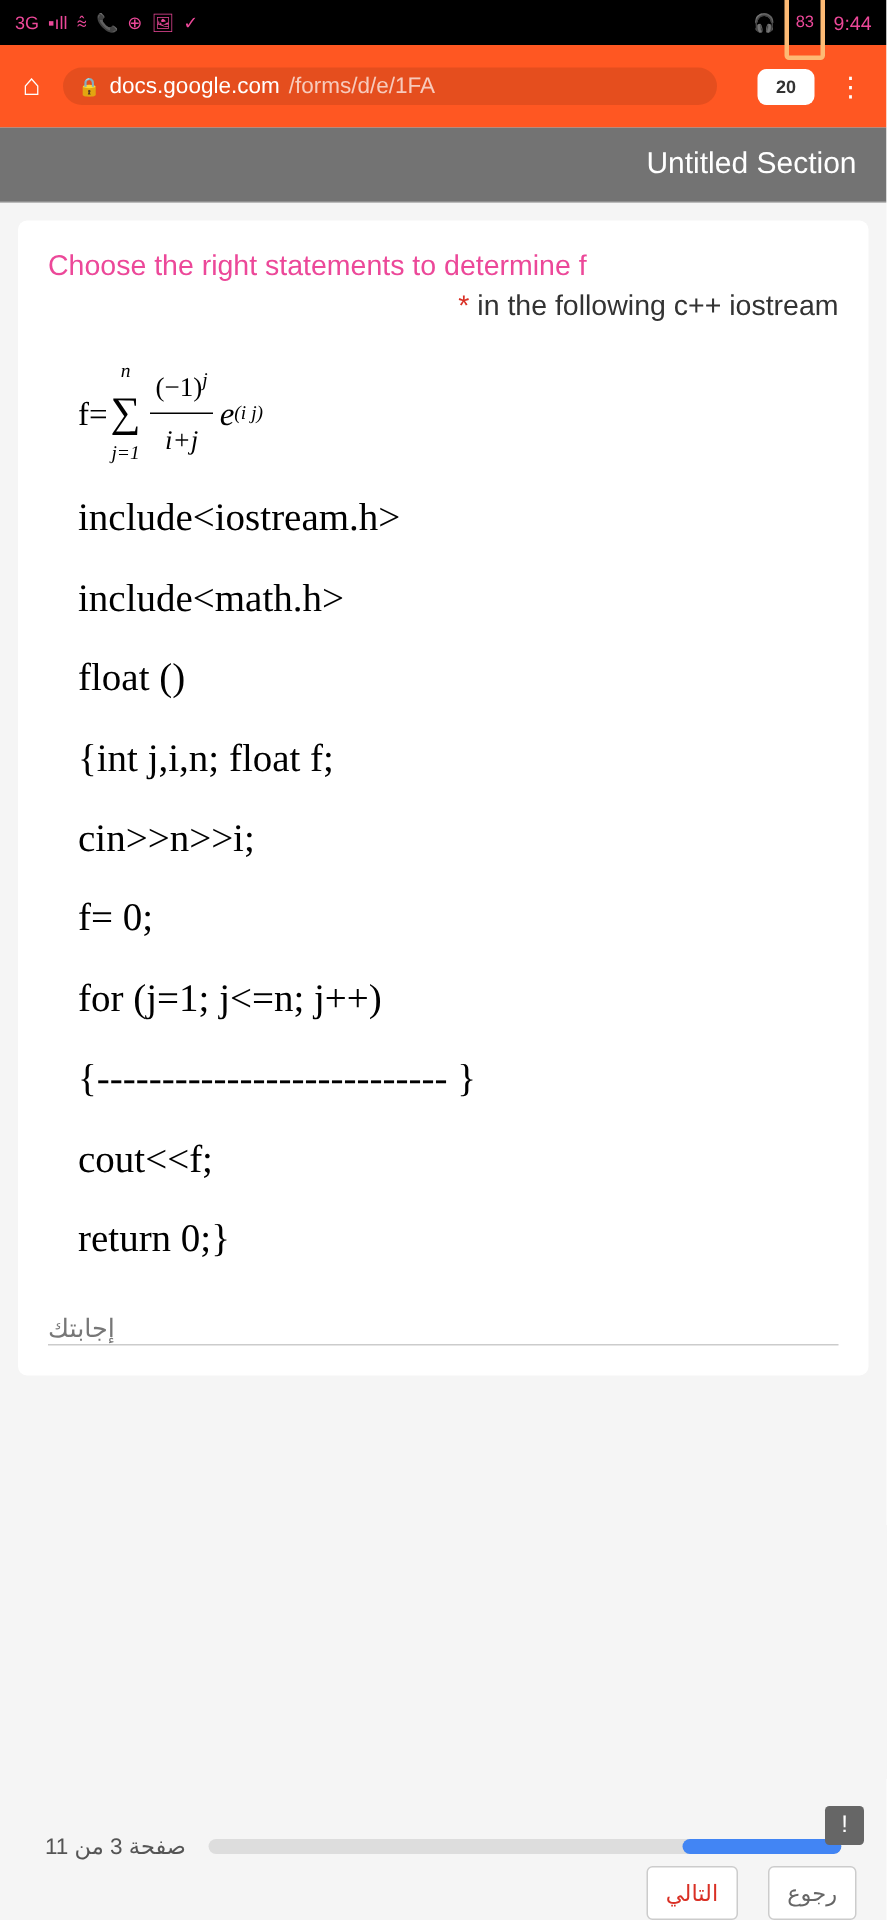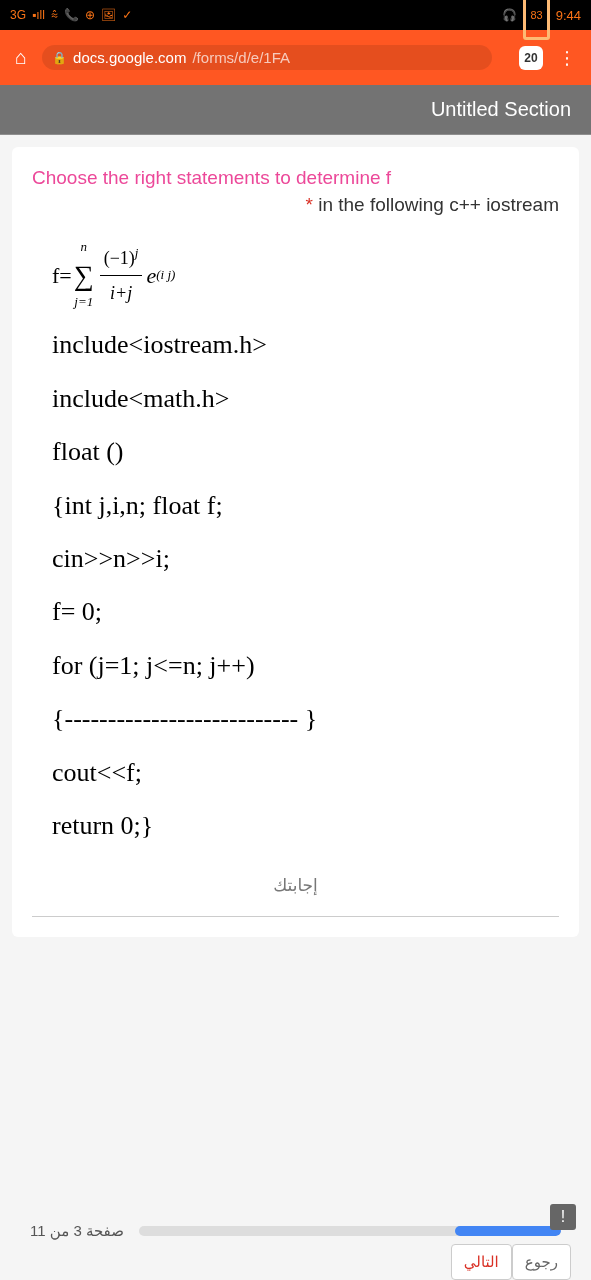--- a/index.html
+++ b/index.html
@@ -8,21 +8,21 @@
       height: 1280px;
       font-family: Arial, sans-serif;
       background: #f5f5f5;
       overflow: hidden;
       position: relative;
     }
     
     .status-bar {
       height: 30px;
       background: #000;
-      color: #f97316;
+      color: #ec4899;
       display: flex;
       justify-content: space-between;
       align-items: center;
       padding: 0 10px;
       font-size: 13px;
     }
     .status-left { display: flex; gap: 6px; align-items: center; }
     .status-right { display: flex; gap: 6px; align-items: center; }
     .status-icon { font-size: 12px; }
     
@@ -47,21 +47,21 @@
       flex: 1;
       gap: 6px;
     }
     .lock-icon { color: #fff; font-size: 12px; }
     .url-text { color: #fff; font-size: 15px; }
     .url-path { color: rgba(255,255,255,0.7); }
     .tab-count {
       background: #fff;
       color: #333;
       border-radius: 6px;
-      width: 24px;
+      width: 38px;
       height: 24px;
       display: flex;
       align-items: center;
       justify-content: center;
       font-size: 12px;
       font-weight: bold;
       margin-left: 12px;
     }
     .menu-dots { color: #fff; font-size: 18px; }
     
@@ -147,26 +147,26 @@
     }
     .frac-top {
       border-bottom: 1px solid #000;
       padding: 0 4px;
     }
     .frac-bot { padding: 0 4px; }
     .italic { font-style: italic; }
     .sup { font-size: 13px; vertical-align: super; font-style: italic; }
     
     .answer-label {
-      text-align: center;
+      text-align: left;
       color: #777;
       font-size: 17px;
       margin-top: 25px;
       border-bottom: 1px solid #ccc;
-      padding-bottom: 20px;
+      padding-bottom: 0;
     }
     
     .bottom-bar {
       position: absolute;
       bottom: 40px;
       left: 0;
       right: 0;
       display: flex;
       align-items: center;
       padding: 0 30px;
@@ -191,20 +191,21 @@
       height: 100%;
       background: #4285f4;
       border-radius: 5px;
     }
     
     .nav-buttons {
       position: absolute;
       bottom: 0;
       right: 20px;
       display: flex;
+      gap: 20px;
       align-items: flex-end;
     }
     .nav-btn {
       padding: 8px 12px;
       font-size: 15px;
       border: 1px solid #ccc;
       background: #fff;
       border-radius: 4px;
     }
     .btn-next { color: #d93025; }

